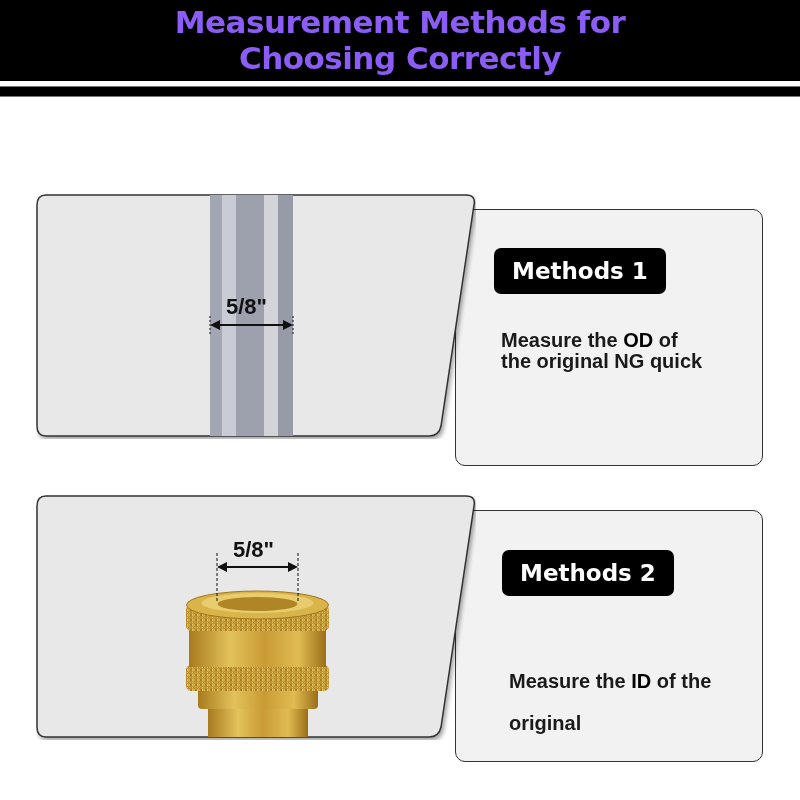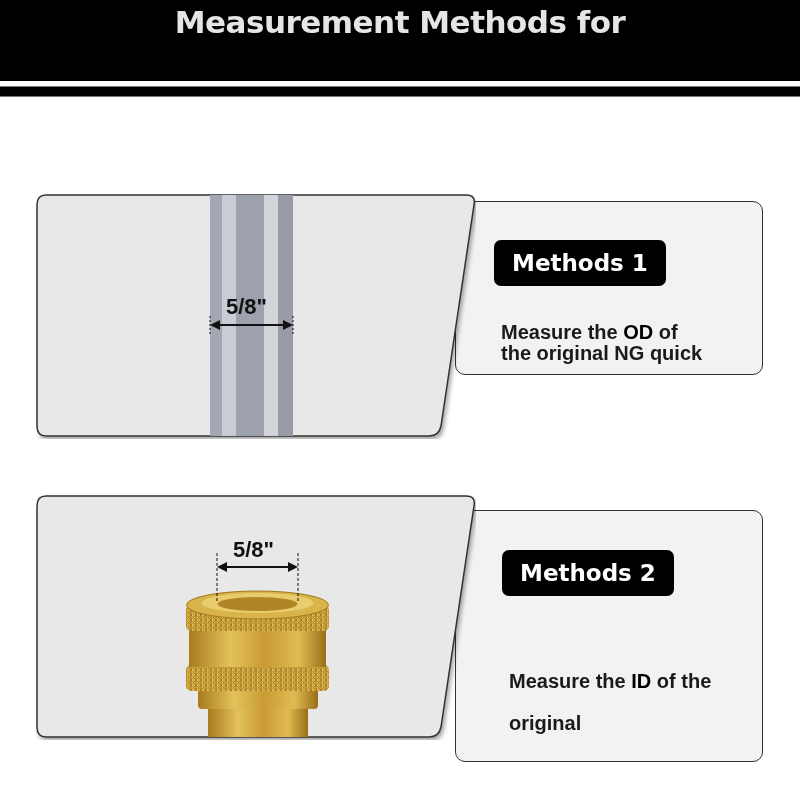--- a/index.html
+++ b/index.html
@@ -1,40 +1,41 @@
 <!DOCTYPE html>
 <html><head>
 <meta charset="utf-8">
 <style>
   html, body { margin:0; padding:0; }
   body { width:800px; height:800px; background:#ffffff; position:relative; overflow:hidden; font-family:"Liberation Sans", sans-serif; }
-  .header { position:absolute; left:0; top:0; width:800px; height:81px; background:#000; color:#e5e5e5; text-align:center; }
+  .header { position:absolute; left:0; top:0; width:800px; height:81px; background:#000; color:#8b5cf6; text-align:center; }
   .header .line { font-family:"DejaVu Sans", sans-serif; font-weight:bold; font-size:31px; line-height:36px; letter-spacing:-0.5px; }
   .header .l1 { padding-top:4px; }
   .stripe { position:absolute; left:0; top:86px; width:800px; height:9px; background:#000; border-top:1px solid #777; border-bottom:1px solid #777; }
 
   .panel { position:absolute; left:0; width:800px; height:260px; }
   .right-card { position:absolute; left:455px; width:308px; background:#f2f2f2; border:1.5px solid #333; border-radius:10px; box-sizing:border-box; }
   .left-card { position:absolute; left:36px; width:440px; height:243px; }
   .left-card svg.frame { position:absolute; left:0; top:0; }
   .badge { position:absolute; background:#000; color:#fff; border-radius:7px; font-family:"DejaVu Sans", sans-serif; font-weight:bold; font-size:23px; height:46px; line-height:46px; padding:0 18px; white-space:nowrap; }
   .desc { position:absolute; font-family:"Liberation Sans", sans-serif; font-weight:bold; font-size:20px; line-height:21px; color:#1a1a1a; }
   .desc .hl { color:#000000; }
   .dim-label { position:absolute; font-family:"Liberation Sans", sans-serif; font-weight:bold; font-size:22px; color:#111; }
 </style>
 </head>
 <body>
 
 <div class="header">
   <div class="line l1">Measurement Methods for</div>
+  <div class="line">Choosing Correctly</div>
 </div>
 <div class="stripe"></div>
 
 <div class="panel" style="top:194px;">
-  <div class="right-card" style="top:7px; height:174px;">
+  <div class="right-card" style="top:15px; height:257px;">
     <div class="badge" style="left:38px; top:38px;">Methods 1</div>
     <div class="desc" style="left:45px; top:120px;">
       <span>Measure the </span><span class="hl">OD</span><span> of</span><br>
       <span>the original NG quick</span>
     </div>
   </div>
   <div class="left-card" style="top:0;">
     <svg class="frame" width="440" height="245" viewBox="0 0 440 245">
       <defs>
         <clipPath id="clip1">

